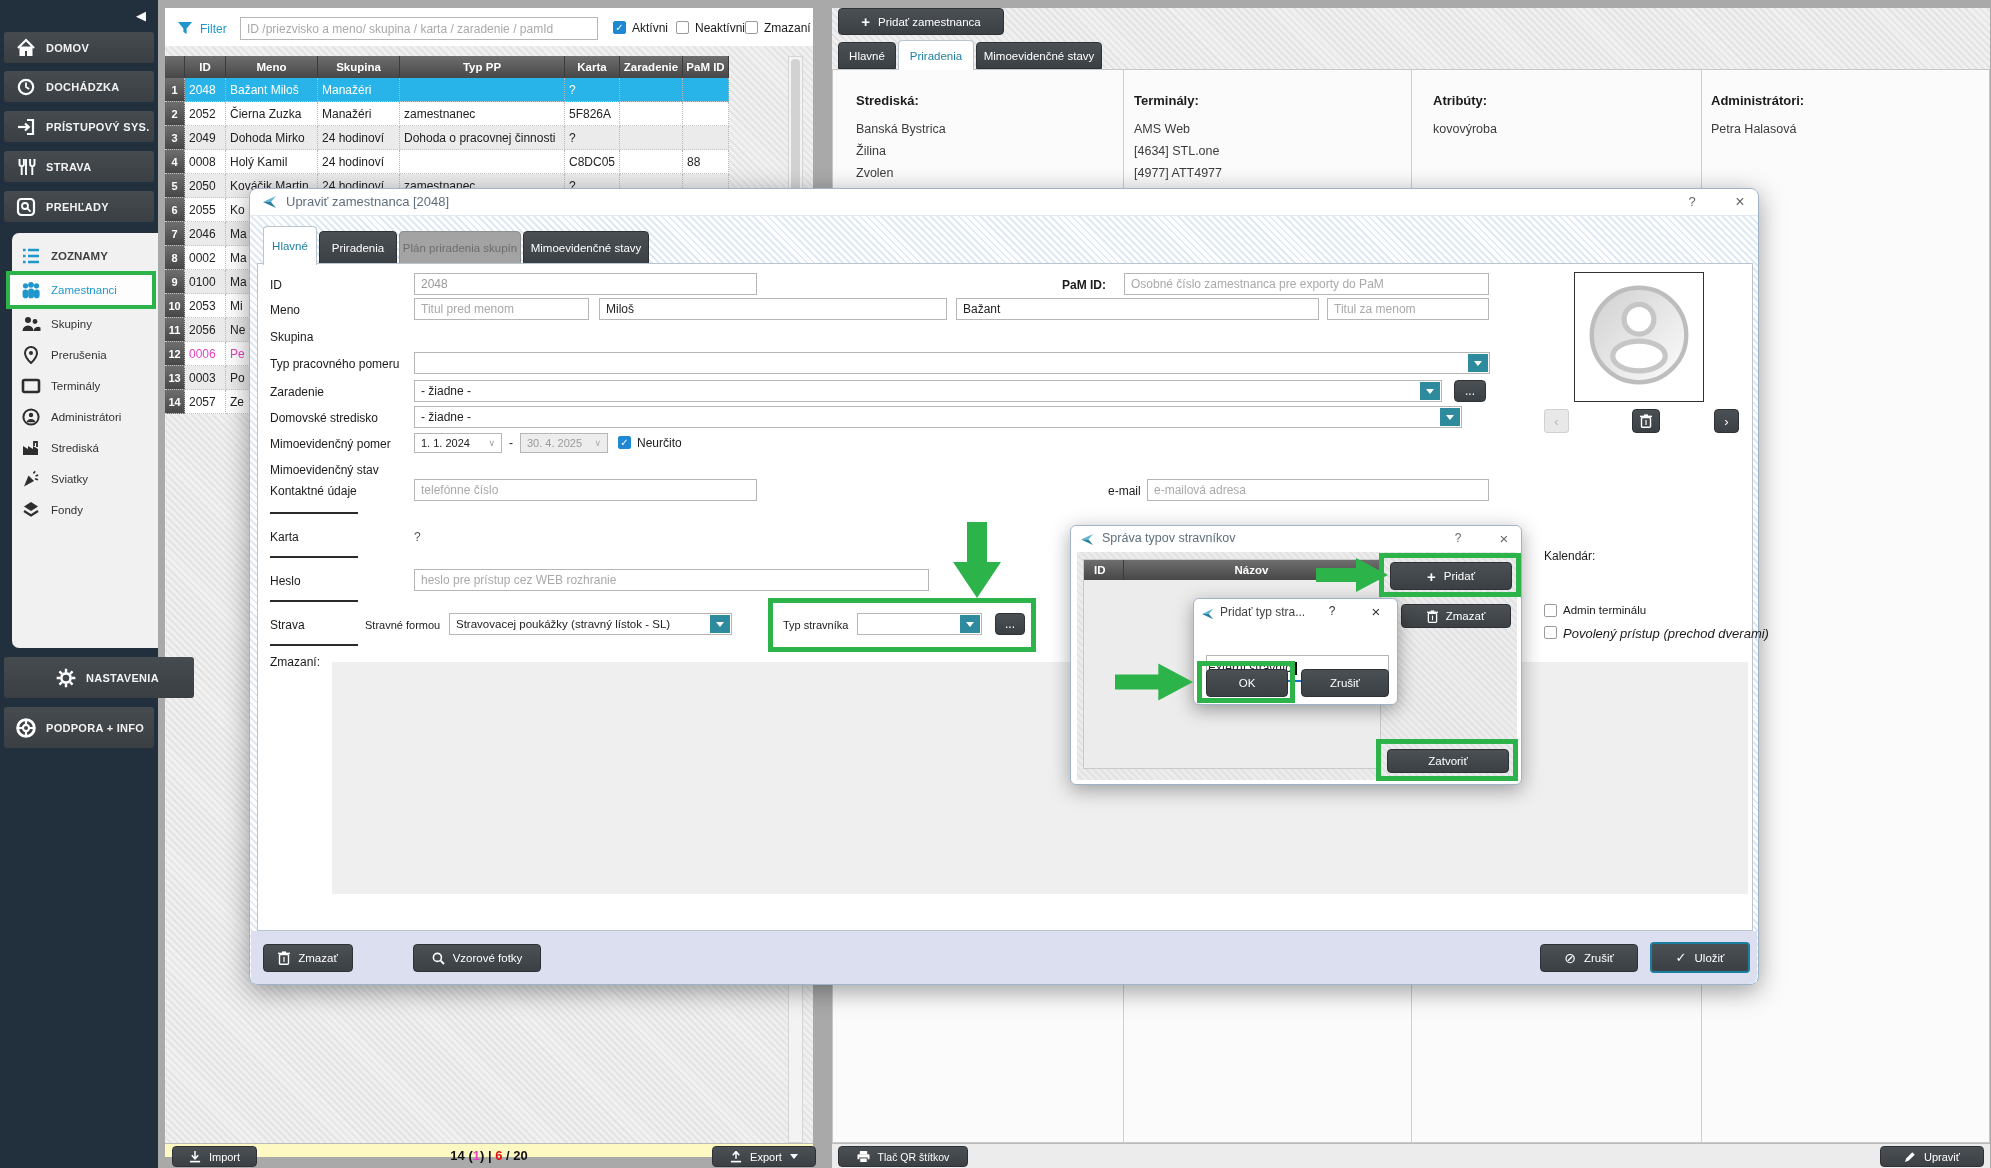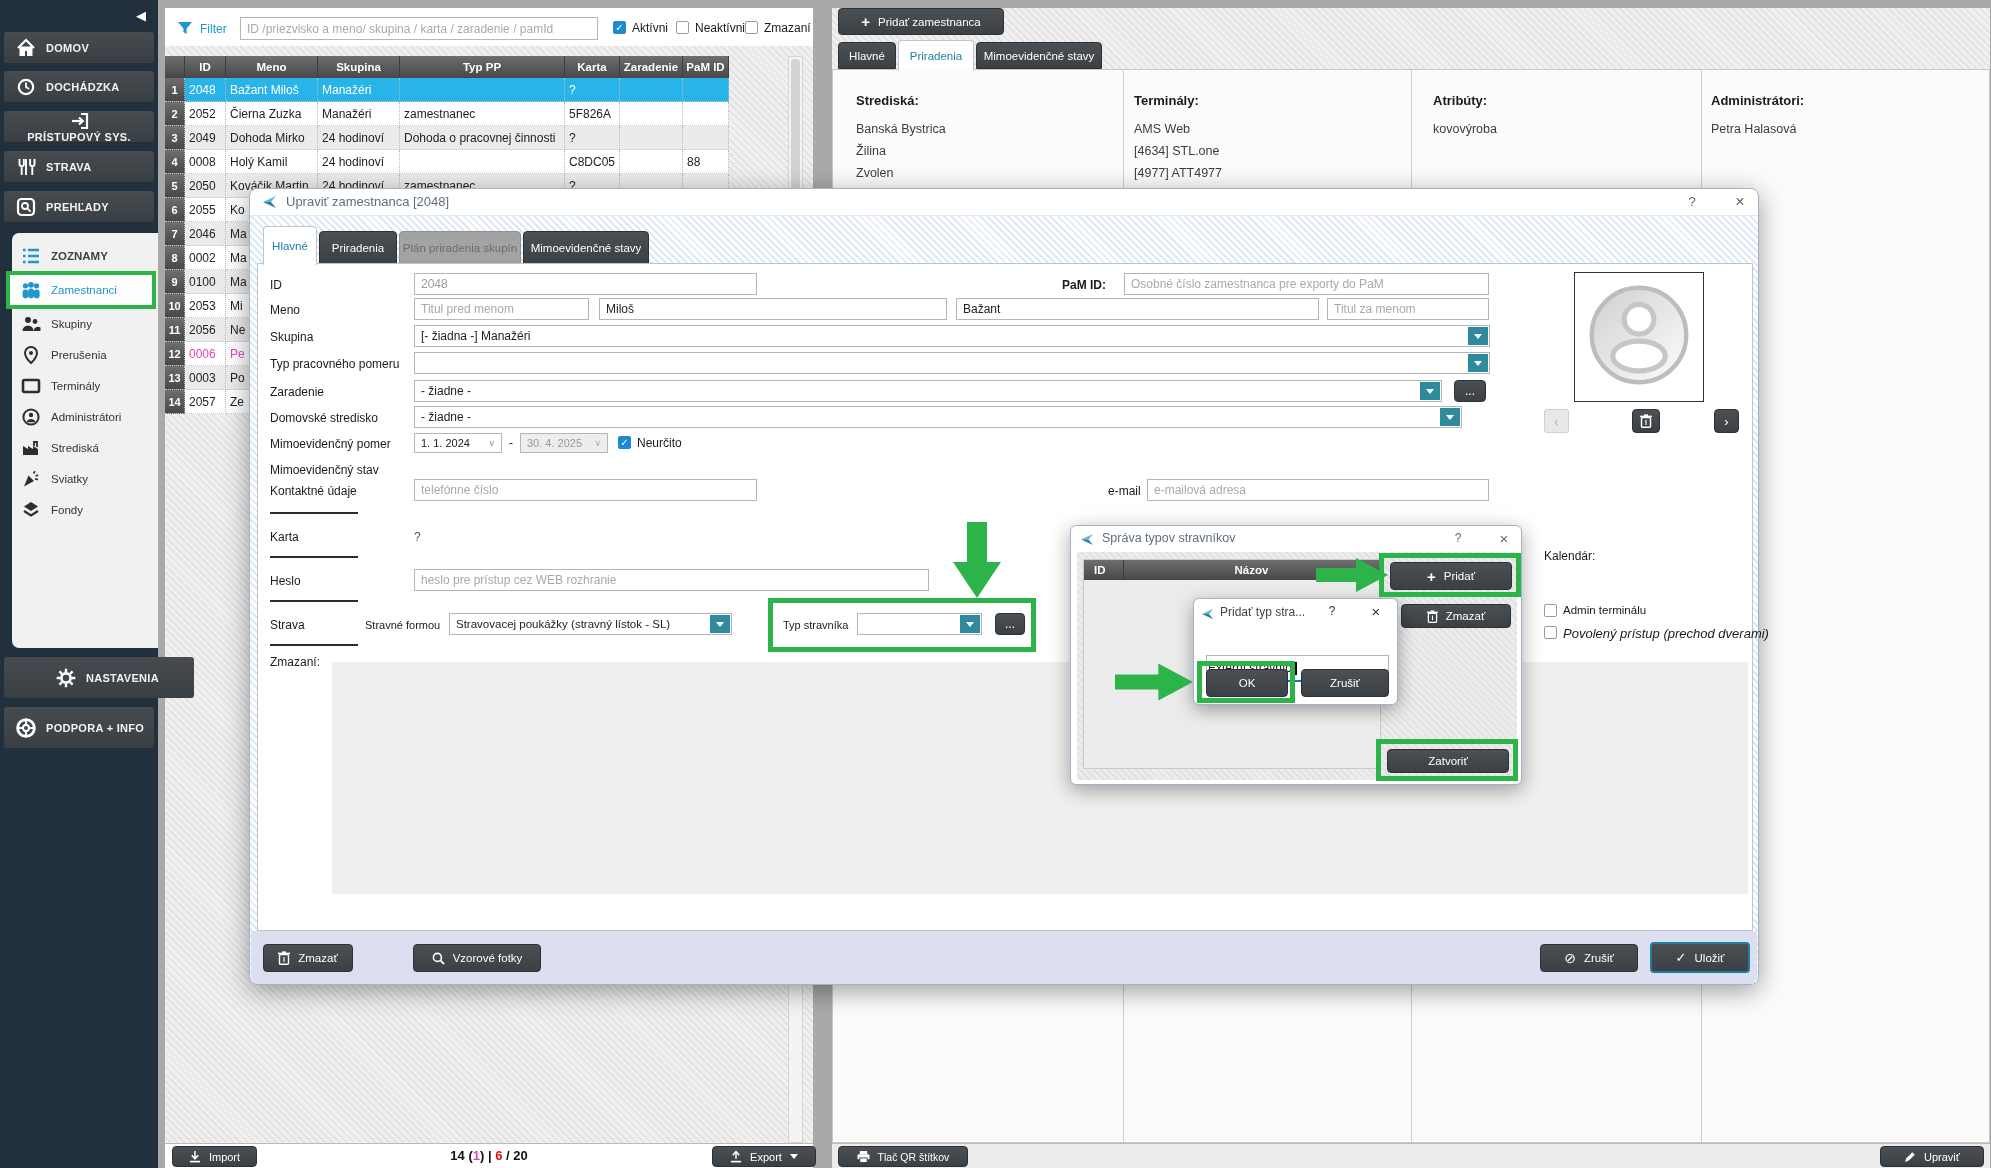--- a/index.html
+++ b/index.html
@@ -66,21 +66,21 @@
     </div>
     <div class="sb-btn" style="top:71px;height:31px;">
       <span class="sb-ic">
           <svg width="20" height="20" viewBox="0 0 20 20">
             <circle cx="10" cy="10" r="7.2" stroke="#fff" stroke-width="2.2" fill="none"></circle>
             <path d="M10 5.5 V10 L13.2 12" stroke="#fff" stroke-width="1.8" fill="none"></path>
           </svg>
         </span>
       <span>DOCHÁDZKA</span>
     </div>
-    <div class="sb-btn" style="top:111px;height:31px;flex-direction:column;">
+    <div class="sb-btn" style="top:111px;height:31px;">
       <span class="sb-ic">
           <svg width="20" height="20" viewBox="0 0 20 20">
             <path d="M11 3 H17 V17 H11" stroke="#fff" stroke-width="2.2" fill="none"></path>
             <path d="M2 10 H12" stroke="#fff" stroke-width="2.2"></path>
             <path d="M9 6.5 L12.8 10 L9 13.5" stroke="#fff" stroke-width="2.2" fill="none"></path>
           </svg>
         </span>
       <span>PRÍSTUPOVÝ SYS.</span>
     </div>
     <div class="sb-btn" style="top:151px;height:31px;">
@@ -477,26 +477,20 @@
           <span>Miloš</span>
         </div>
       <div class="abs inp" style="left:698px;top:34px;width:363px;height:22px;">
           <span>Bažant</span>
         </div>
       <div class="abs inp" style="left:1069px;top:34px;width:162px;height:22px;">
           <span class="ph">Titul za menom</span>
         </div>
 
       <div class="abs lbl" style="left:12px;top:62px;height:22px;">Skupina</div>
-      <div class="inp combo" style="left:156px;top:61px;width:1076px;height:22px;">
-          <span>[- žiadna -] Manažéri</span>
-          <span class="dd">
-            <span class="tri"></span>
-          </span>
-        </div>
 
       <div class="abs lbl" style="left:12px;top:89px;height:22px;">Typ pracovného pomeru</div>
       <div class="inp combo" style="left:156px;top:88px;width:1076px;height:22px;">
           <span class="dd">
             <span class="tri"></span>
           </span>
         </div>
 
       <div class="abs lbl" style="left:12px;top:117px;height:22px;">Zaradenie</div>
       <div class="inp combo" style="left:156px;top:116px;width:1028px;height:22px;">
@@ -709,21 +703,21 @@
   <div class="gbox" style="left:1379px;top:553px;width:142px;height:44px;z-index:40;"></div>
   <div class="abs" style="left:1316px;top:558px;z-index:40;"><svg width="72" height="34" viewBox="0 0 72 34">
         <path d="M0 10 h40 v-10 L72 17 L40 34 v-10 h-40 z" fill="#2cb34a"></path>
       </svg></div>
   <div class="gbox" style="left:1197px;top:661px;width:98px;height:42px;z-index:40;"></div>
   <div class="abs" style="left:1115px;top:663px;z-index:40;"><svg width="78" height="38" viewBox="0 0 72 34">
         <path d="M0 10 h40 v-10 L72 17 L40 34 v-10 h-40 z" fill="#2cb34a"></path>
       </svg></div>
   <div class="gbox" style="left:1376px;top:739px;width:142px;height:42px;z-index:40;"></div>
 
-  <div class="abs" style="left:165px;top:1143px;width:648px;height:25px;background:#ffffff;border-top:1px solid #bbb;box-sizing:border-box;z-index:2;">
+  <div class="abs" style="left:165px;top:1143px;width:648px;height:14px;background:#fef9c3;border-top:1px solid #bbb;box-sizing:border-box;z-index:2;">
     <div class="abs btn" style="left:7px;top:2px;width:85px;height:21px;font-size:11px;">
       <span class="bi">
           <svg width="12" height="12" viewBox="0 0 13 13">
             <path d="M6.5 0 v7 M3 4.5 L6.5 8.5 L10 4.5" stroke="#fff" stroke-width="1.6" fill="none"></path>
             <path d="M1 11.5 h11" stroke="#fff" stroke-width="1.8"></path>
           </svg>
         </span>
       <span>Import</span>
     </div>
     <div class="abs cnt" style="left:174px;top:4px;width:300px;text-align:center;">

